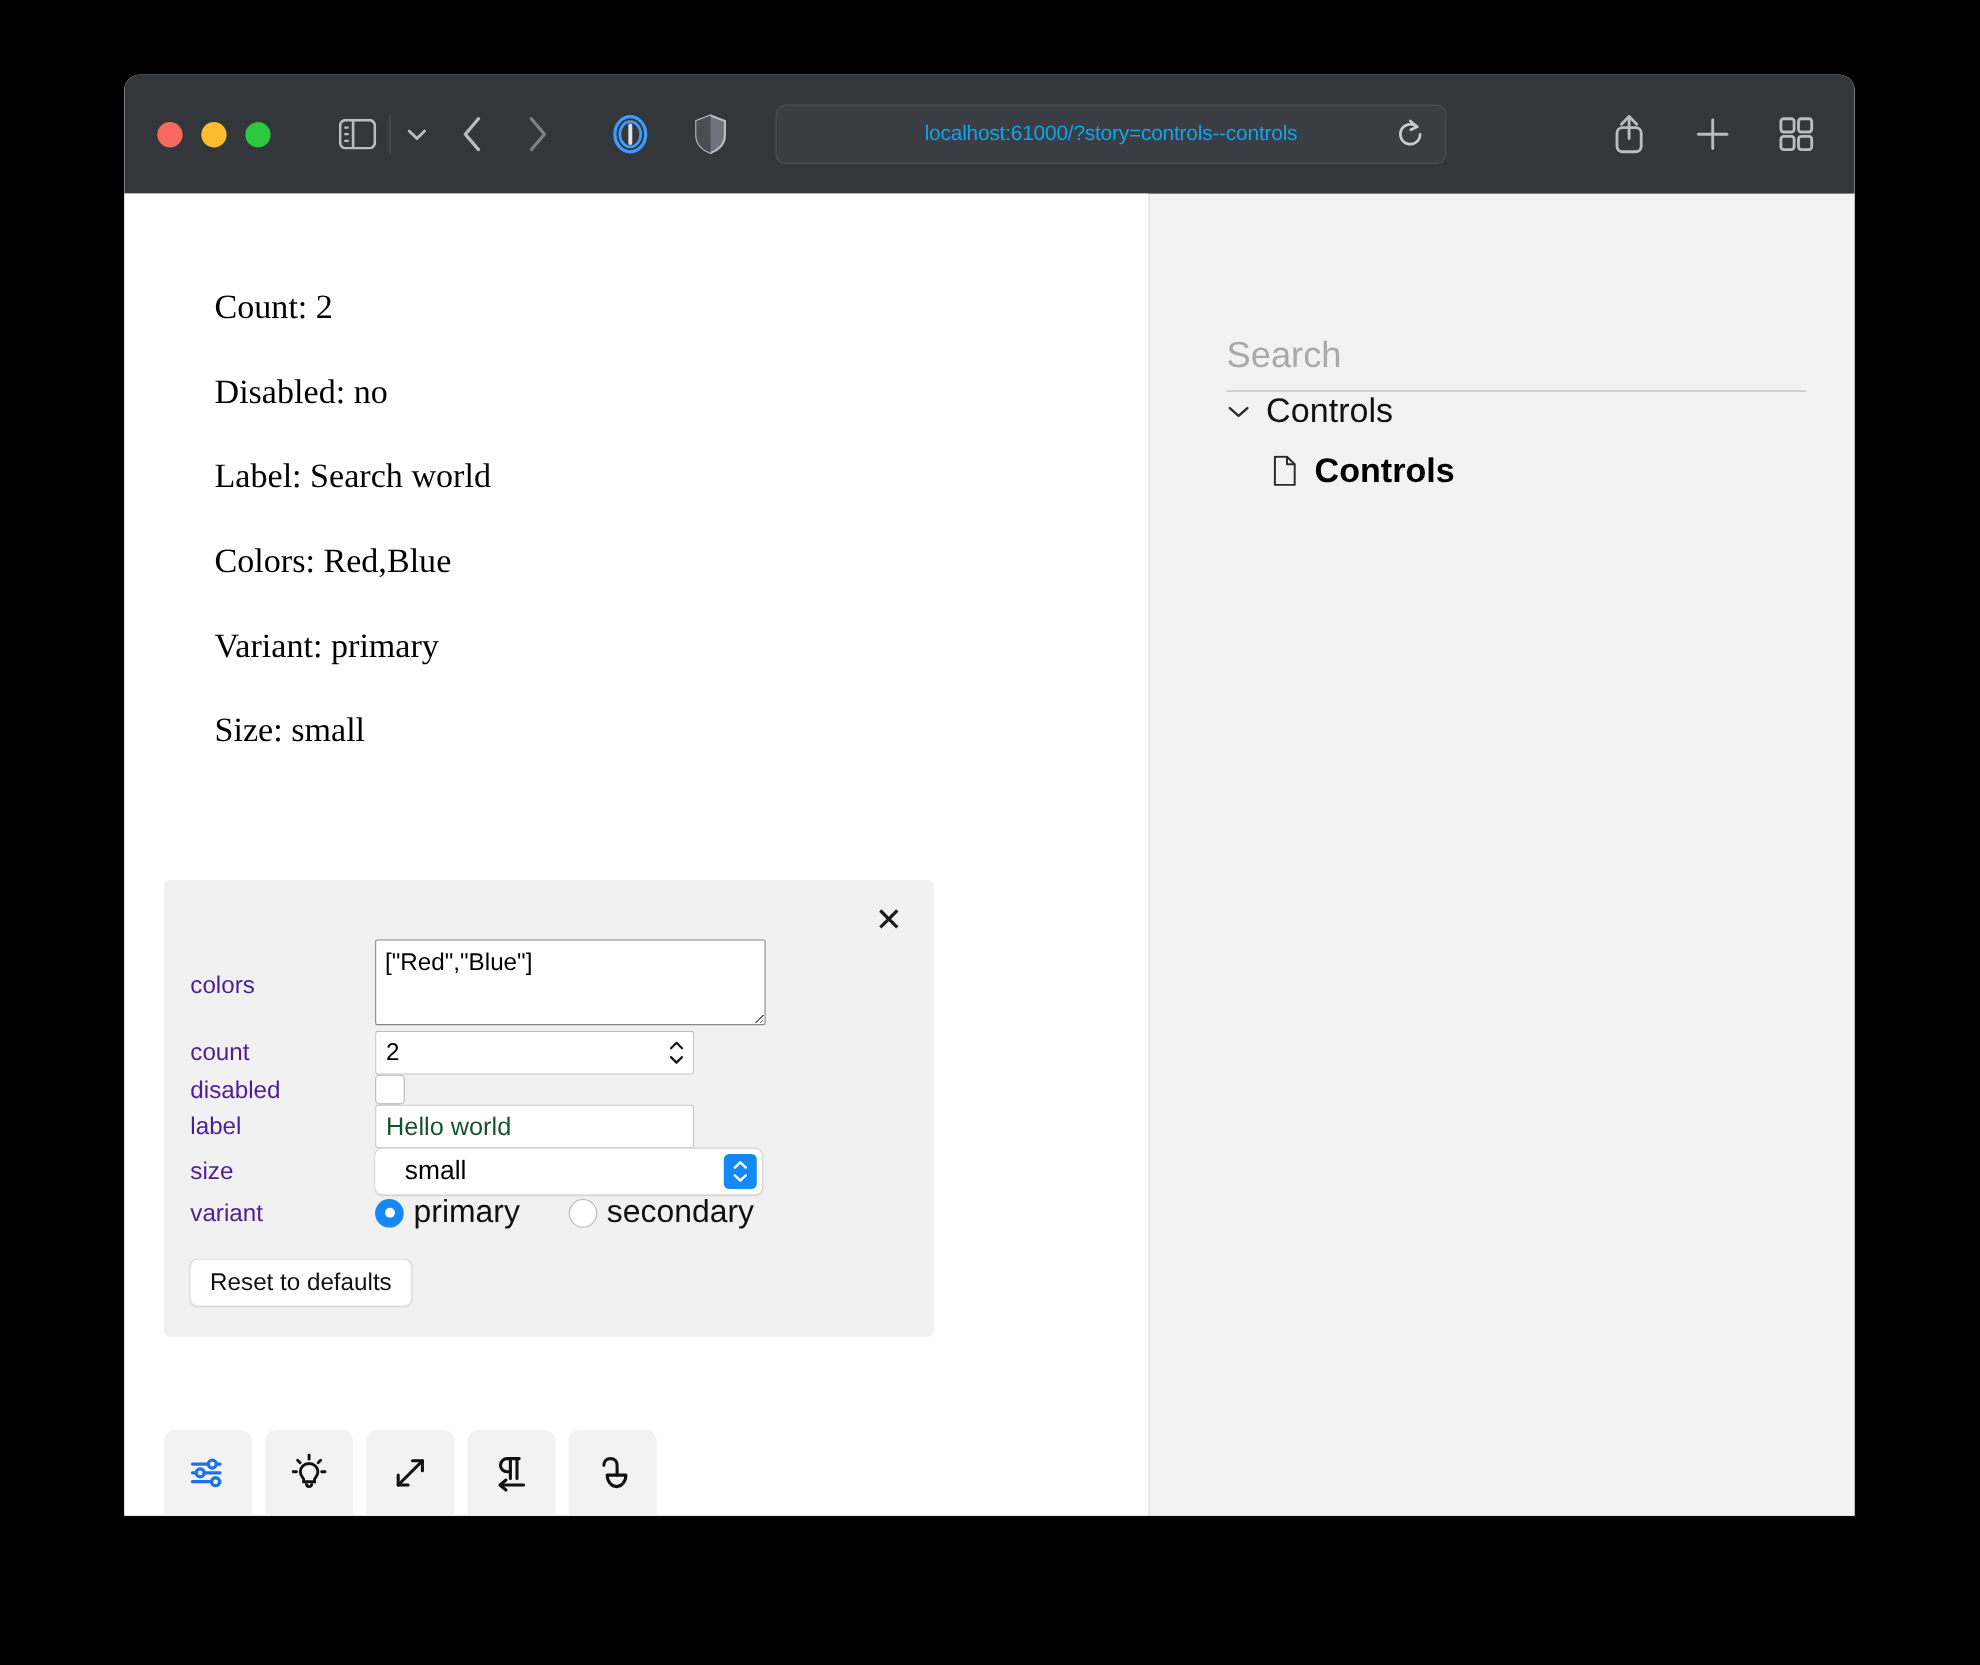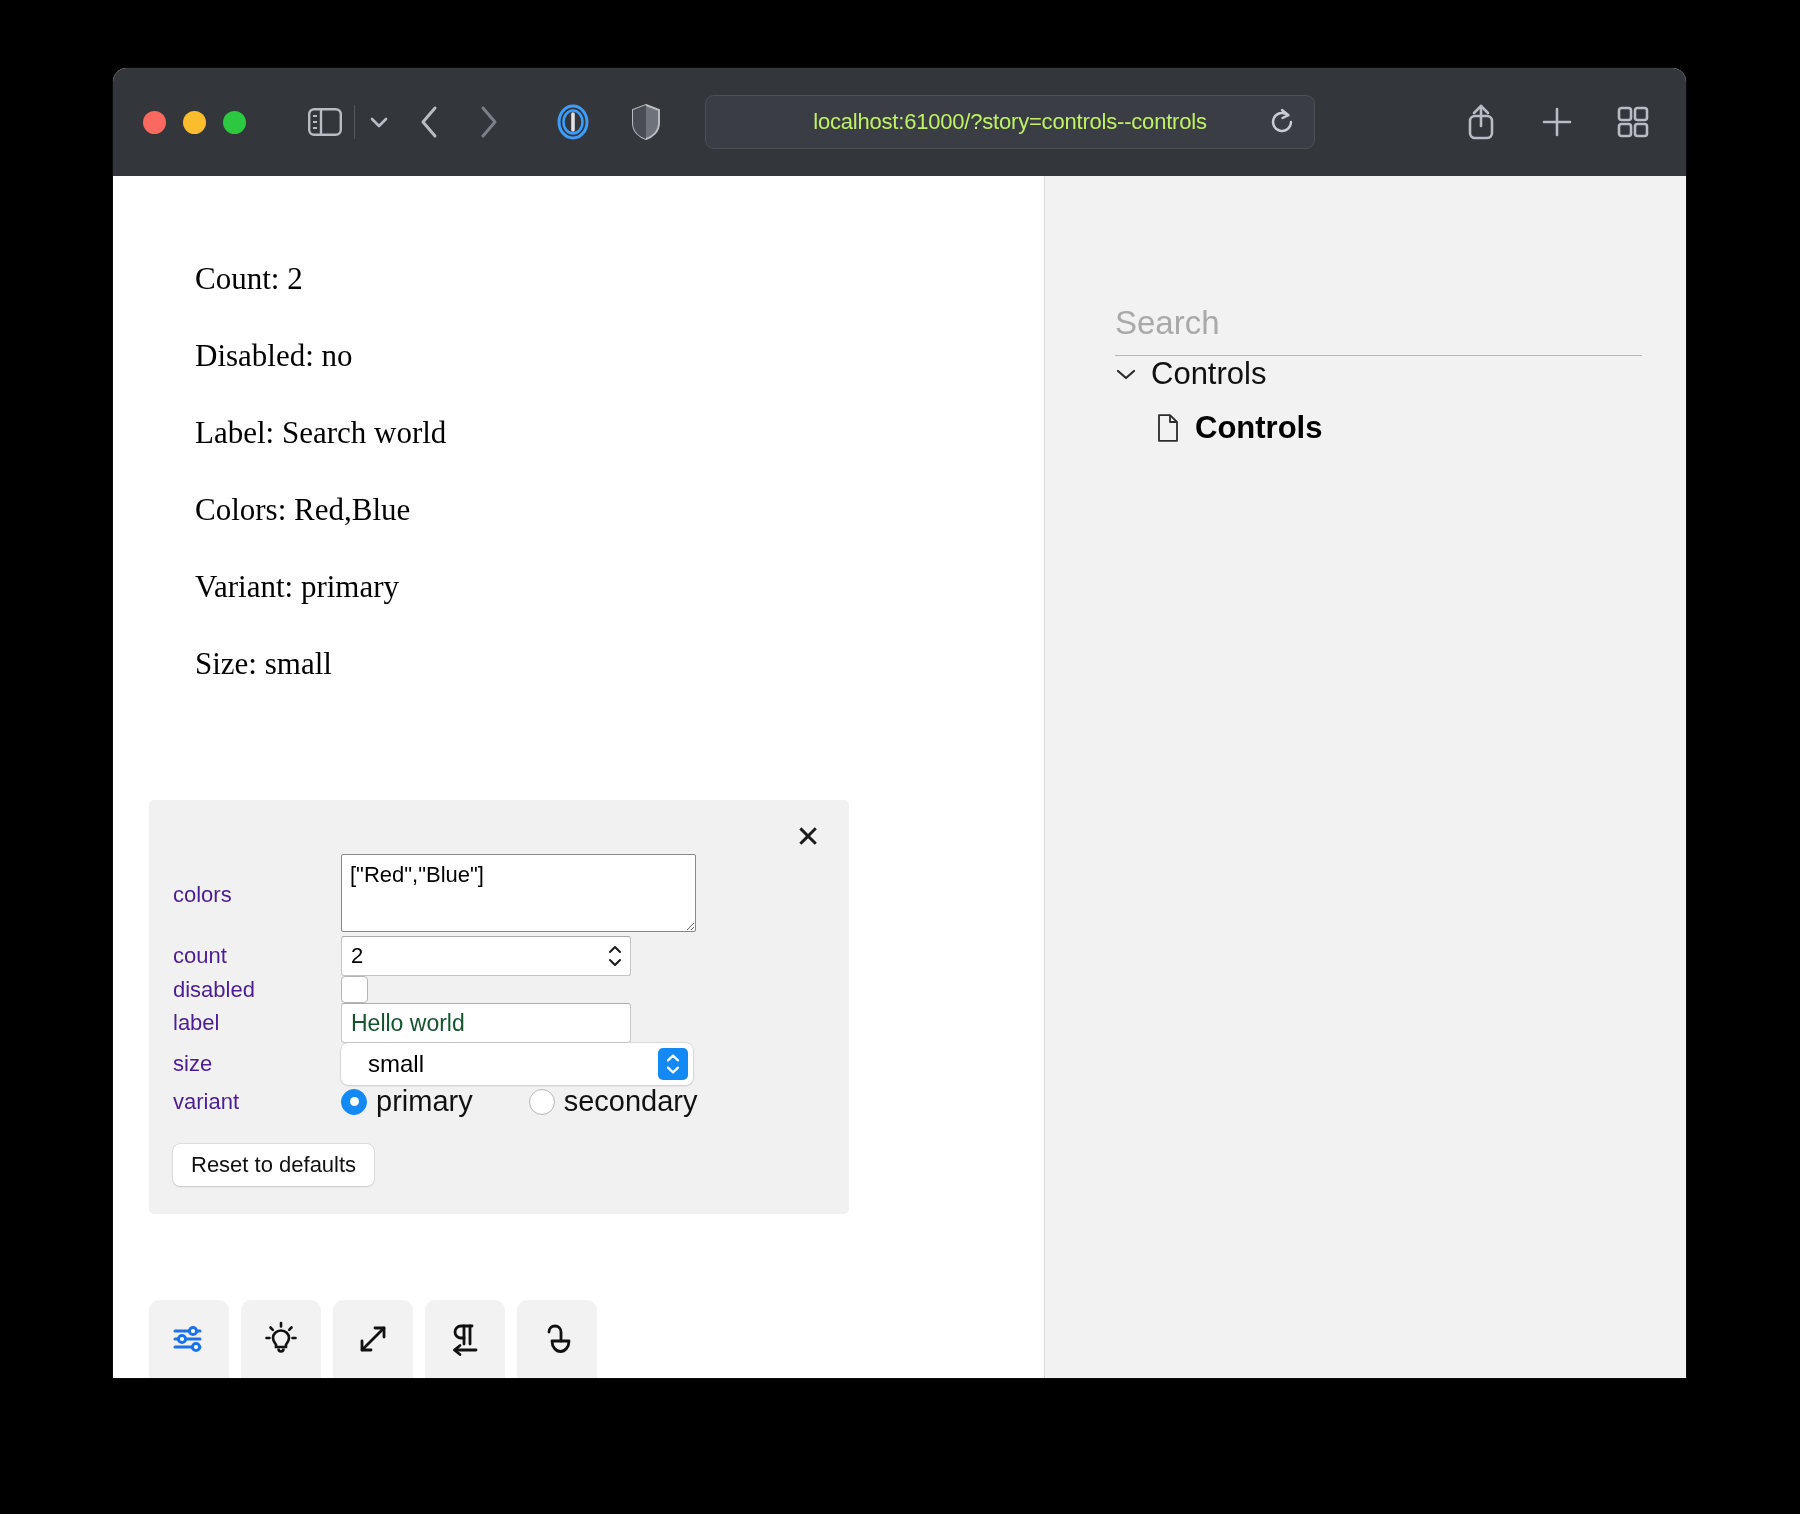--- a/index.html
+++ b/index.html
@@ -53,22 +53,22 @@
   #url-bar {
     margin-left: 44px;
     width: 610px; height: 54px;
     background: #3a3d43;
     border: 1px solid #4d5057;
     border-radius: 9px;
     display: flex; align-items: center; justify-content: center;
     position: relative;
   }
   #url-text {
-    color: #bef264;
-    font-size: 22px;
+    color: #0ea5e9;
+    font-size: 19px;
     letter-spacing: -0.2px;
     white-space: nowrap;
   }
   #reload-btn {
     position: absolute; right: 18px; top: 50%;
     transform: translateY(-50%);
     color: #c9ccd2;
     display: flex; align-items: center;
   }
 
@@ -208,21 +208,21 @@
     transform: translateY(-50%);
     width: 30px; height: 32px;
     background: #1389f5;
     border-radius: 5px;
     display: flex; flex-direction: column;
     align-items: center; justify-content: center;
     gap: 2px;
     color: #fff;
   }
 
-  .radio-group { display: flex; align-items: center; gap: 12px; }
+  .radio-group { display: flex; align-items: center; gap: 0; }
   .radio-item { display: flex; align-items: center; }
   .radio-item + .radio-item { margin-left: 44px; }
   .radio-dot {
     width: 26px; height: 26px; border-radius: 50%;
     border: 1px solid #b7b7b7; background: #fff;
     display: flex; align-items: center; justify-content: center;
     flex: none;
   }
   .radio-dot.checked {
     background: #1389f5; border-color: #1389f5;

